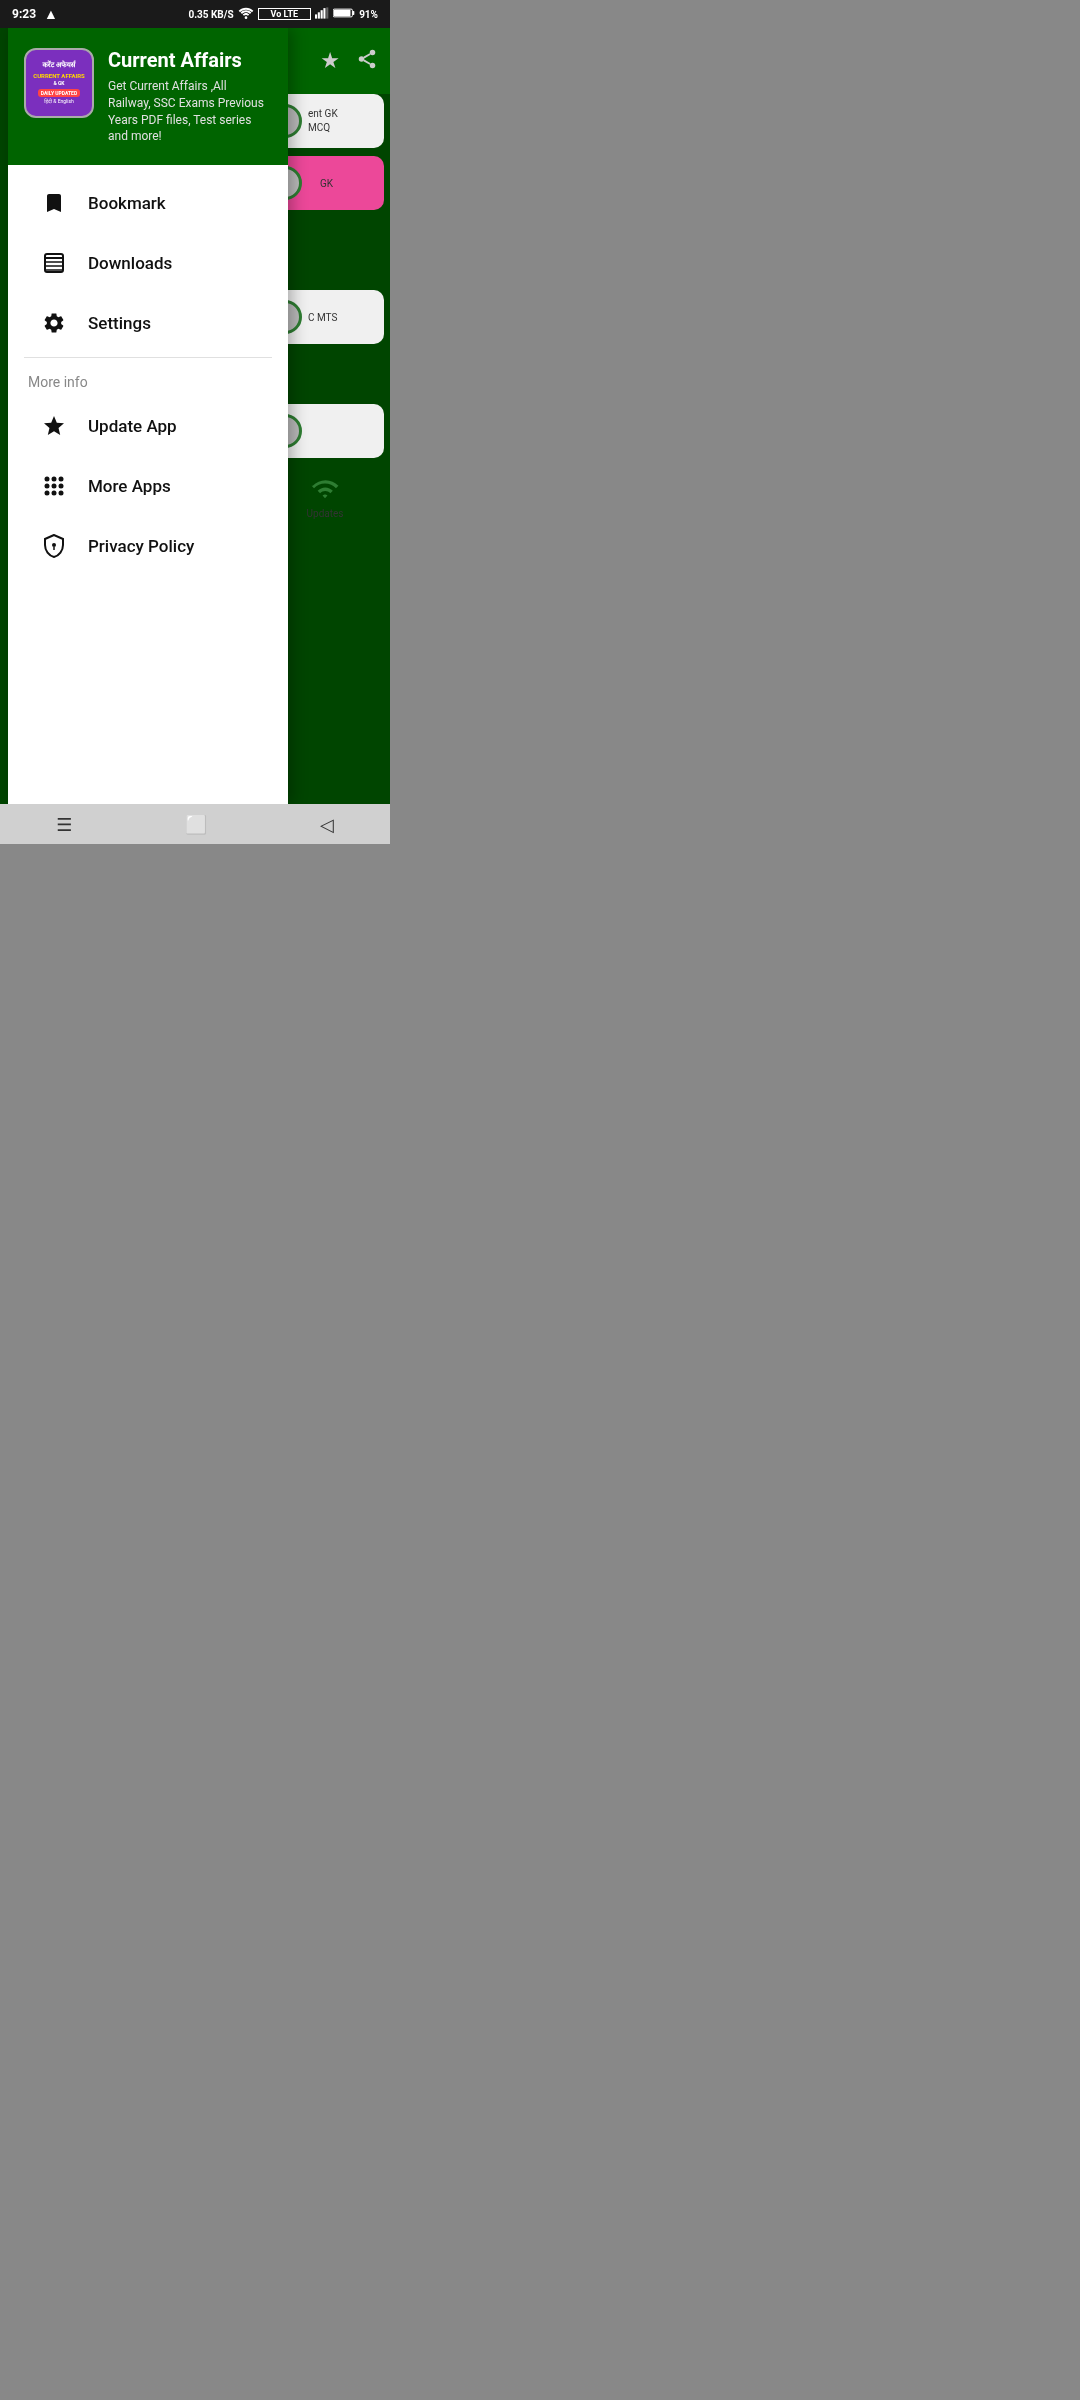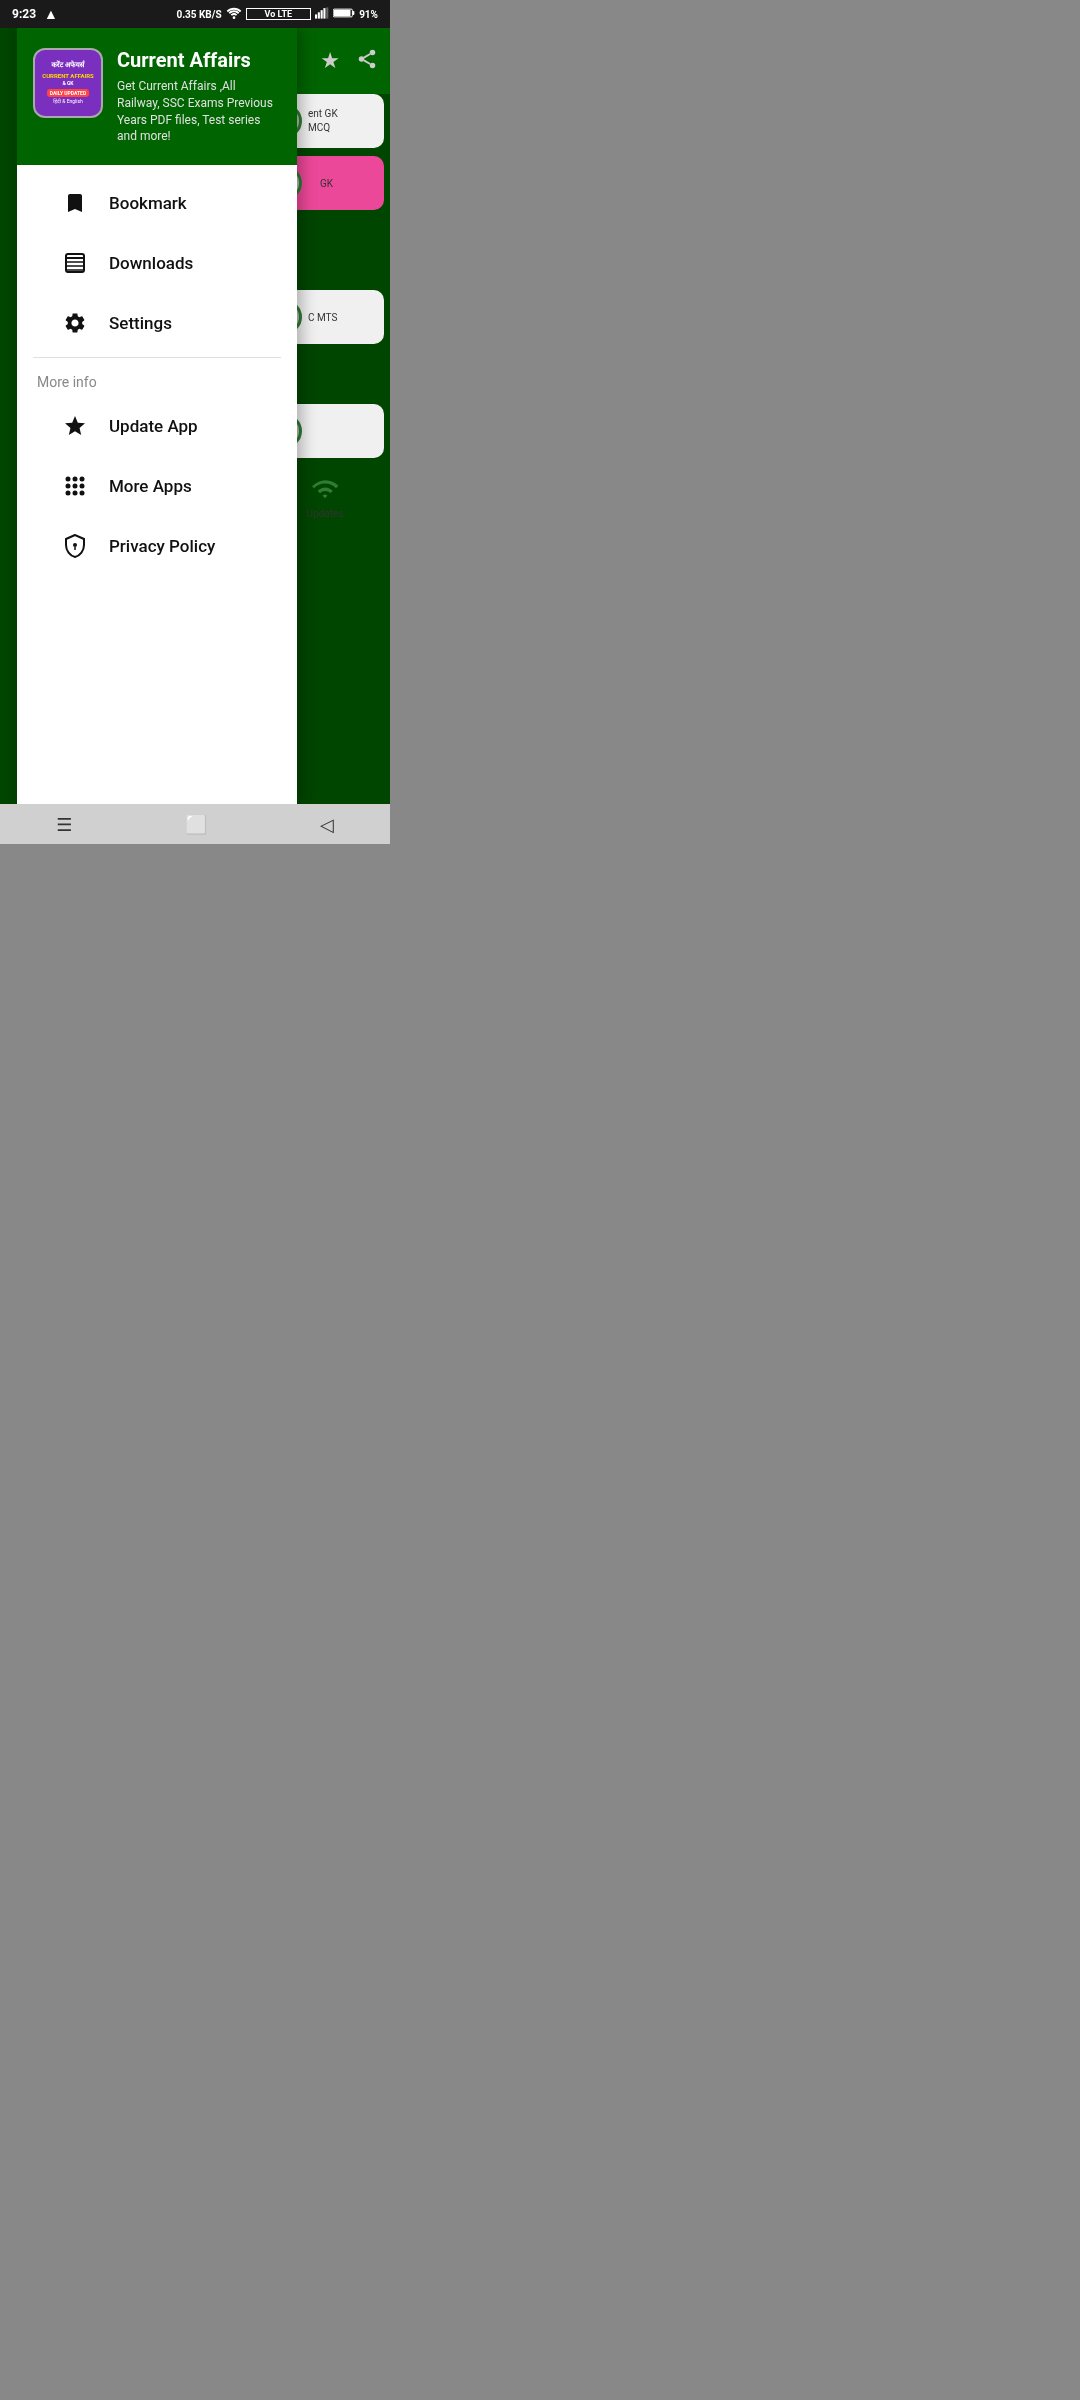--- a/index.html
+++ b/index.html
@@ -65,21 +65,21 @@
       width: 100%;
       height: 100%;
       background: rgba(0,0,0,0.3);
       z-index: 2;
     }
 
     
     .drawer {
       position: absolute;
       top: 28px;
-      left: 17px;
+      left: 8px;
       width: 280px;
       height: calc(100% - 68px);
       background: white;
       z-index: 10;
       display: flex;
       flex-direction: column;
       overflow-y: auto;
       box-shadow: 4px 0 15px rgba(0,0,0,0.3);
     }
 
@@ -159,25 +159,24 @@
 
     
     .menu-section {
       flex: 1;
       padding: 8px 0;
     }
 
     .menu-item {
       display: flex;
       align-items: center;
-      padding: 16px 4px;
+      padding: 16px 32px;
       gap: 20px;
       cursor: pointer;
       transition: background 0.1s;
-      margin-left: 40px;
     }
 
     .menu-item.active {
       background: #e8f5e9;
       border-radius: 8px;
       margin: 0 8px;
       padding: 16px 12px;
     }
 
     .menu-icon {
@@ -249,21 +248,21 @@
   <div class="status-right">
     <span>0.35 KB/S</span>
     <span>
       <svg width="16" height="12" viewBox="0 0 24 18" fill="white">
         <path d="M12 4C8.5 4 5.3 5.4 3 7.7L1 5.7C3.9 2.9 7.8 1 12 1s8.1 1.9 11 4.7l-2 2C18.7 5.4 15.5 4 12 4z"></path>
         <path d="M12 8c-2.3 0-4.4.9-6 2.4L4 8.4C6.2 6.3 8.9 5 12 5s5.8 1.3 8 3.4l-2 2C16.4 8.9 14.3 8 12 8z"></path>
         <path d="M12 12c-1.2 0-2.3.5-3.1 1.3L7 11.3C8.4 10 10.1 9 12 9s3.6 1 4.9 2.3l-1.9 2C14.3 12.5 13.2 12 12 12z"></path>
         <circle cx="12" cy="16" r="2"></circle>
       </svg>
     </span>
-    <span style="font-size:9px;border:1px solid white;padding:0 18px;">Vo LTE</span>
+    <span style="font-size:9px;border:1px solid white;padding:0 12px;">Vo LTE</span>
     <span>
       <svg width="14" height="12" viewBox="0 0 20 16" fill="white">
         <rect x="0" y="10" width="3" height="6" fill="white"></rect>
         <rect x="4" y="7" width="3" height="9" fill="white"></rect>
         <rect x="8" y="4" width="3" height="12" fill="white"></rect>
         <rect x="12" y="1" width="3" height="15" fill="white"></rect>
         <rect x="16" y="0" width="3" height="16" fill="#666"></rect>
       </svg>
     </span>
     <span>

